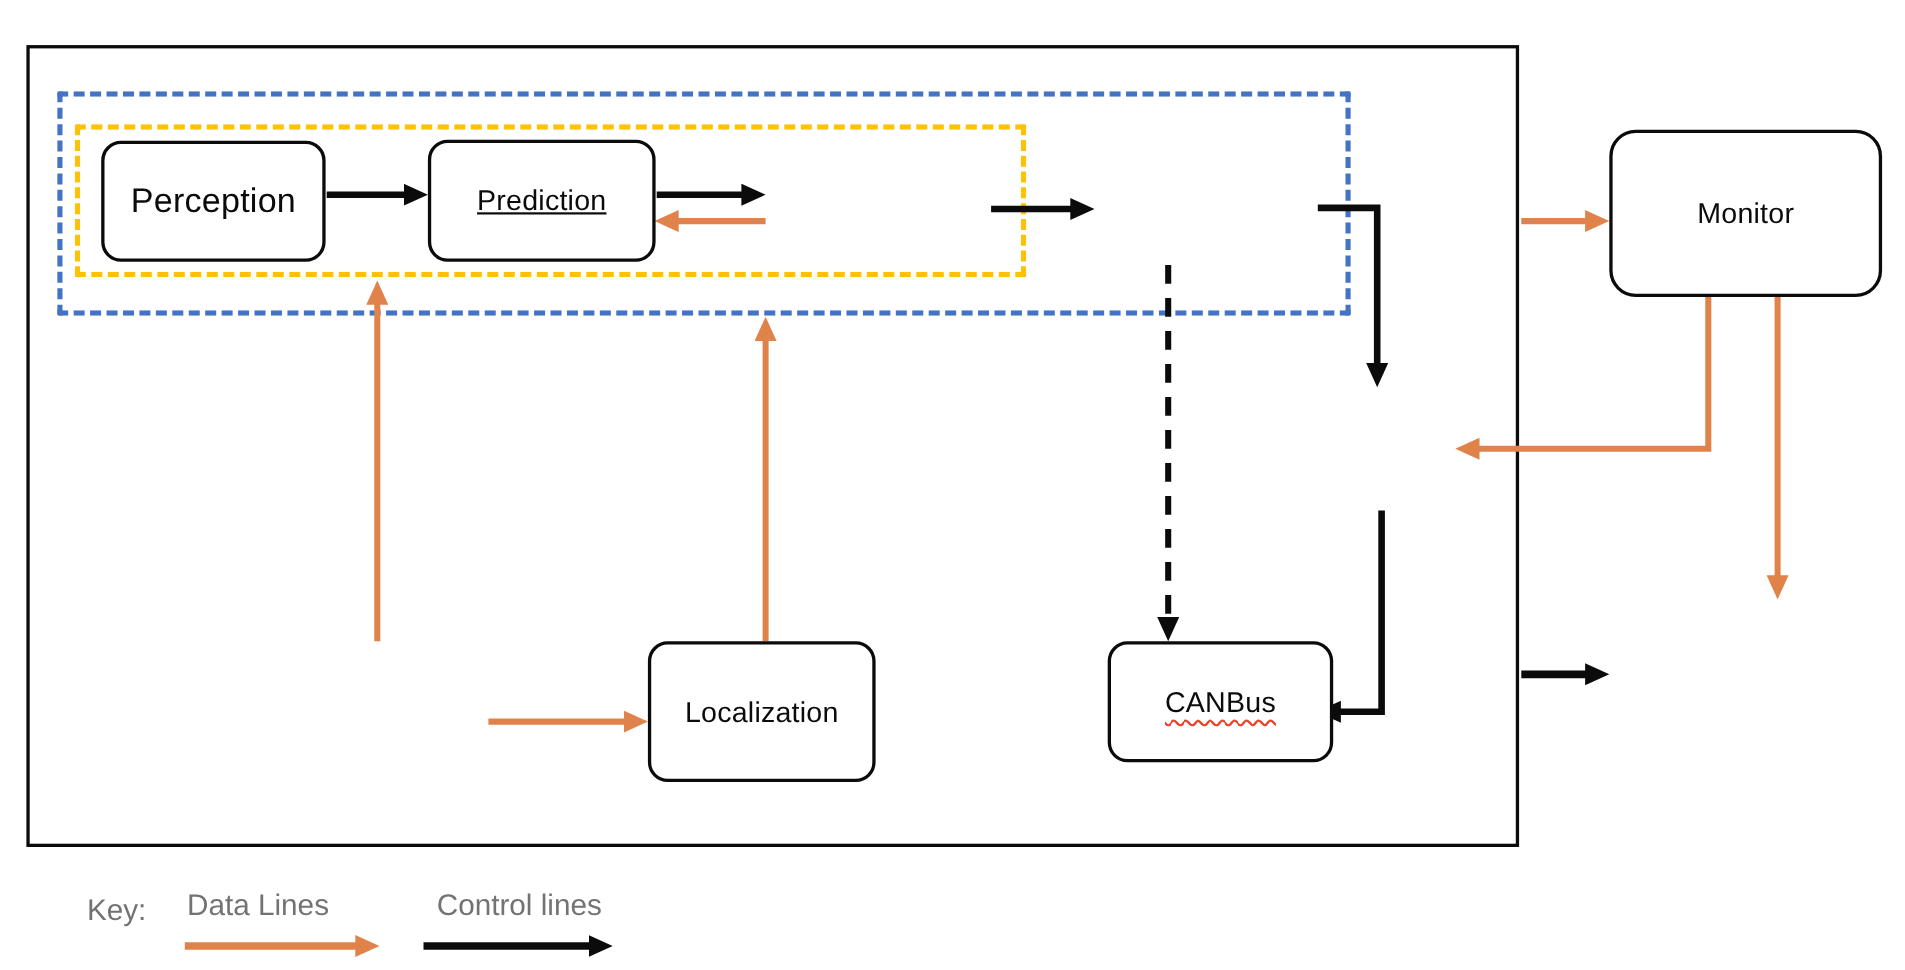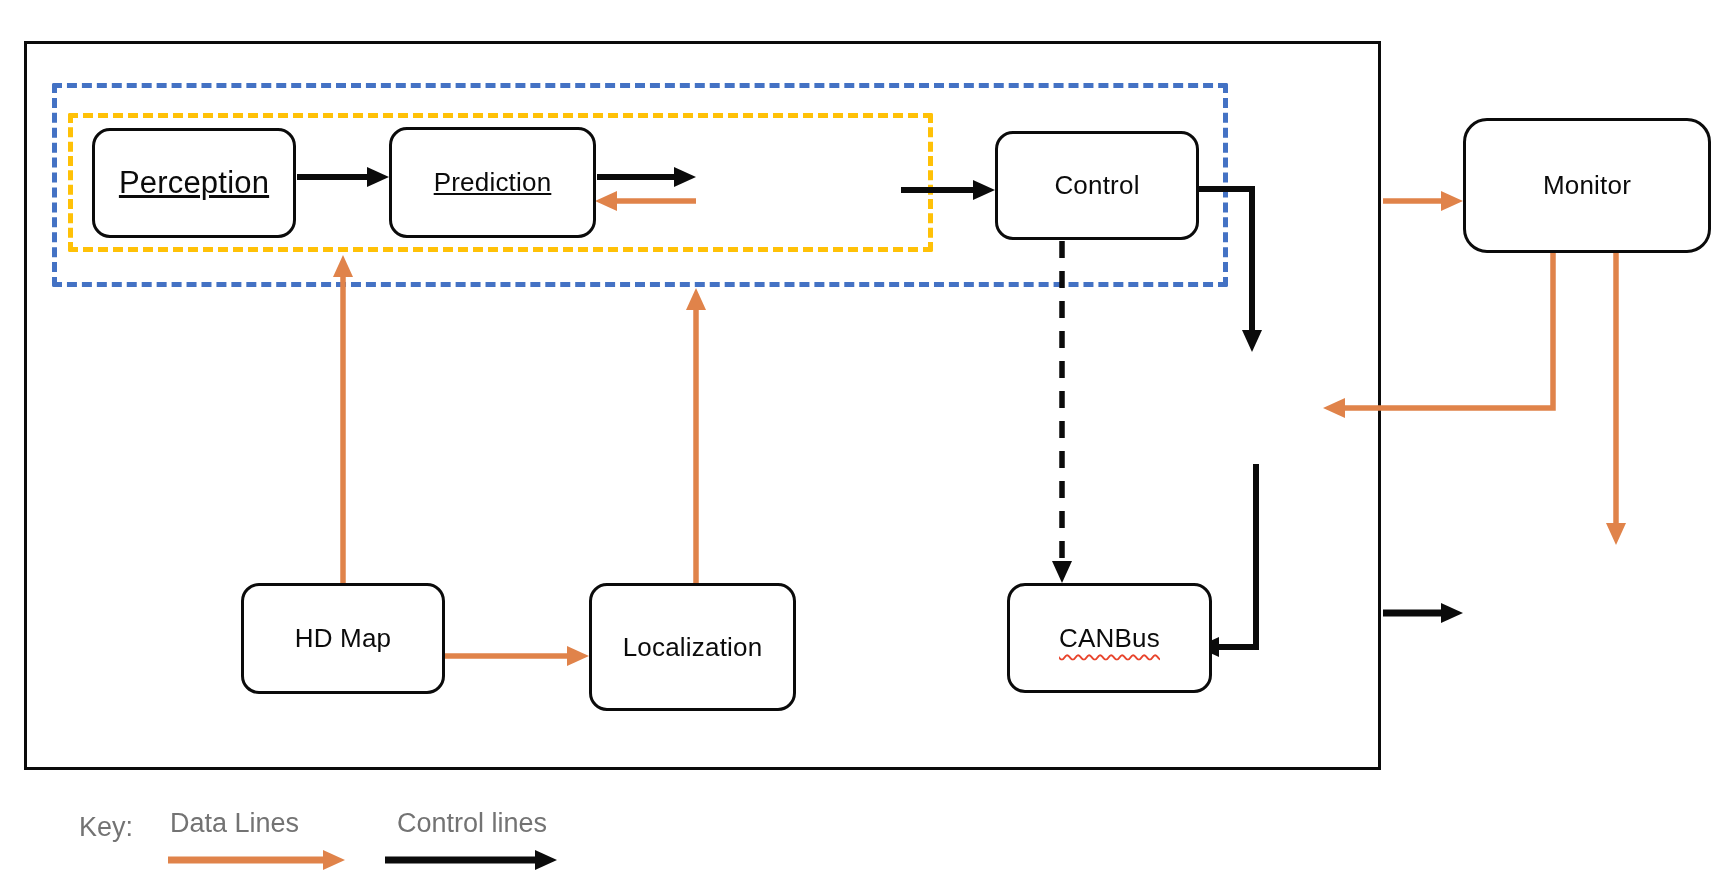--- a/index.html
+++ b/index.html
@@ -18,21 +18,21 @@
   .group-dashed{position:absolute;box-sizing:border-box;background:transparent;border-radius:2px;}
   .group-blue{left:52px;top:83px;width:1176px;height:204px;border:5px dashed #4472C4;}
   .group-yellow{left:68px;top:113px;width:865px;height:139px;border:5px dashed #FFC107;}
   .node{
     position:absolute;box-sizing:border-box;
     border:3px solid #0b0b0b;border-radius:18px;background:#ffffff;
     display:flex;align-items:center;justify-content:center;
     font-size:26px;letter-spacing:0.2px;
   }
   .node.big-corner{border-radius:24px;}
-  .node-perception{font-size:31px;text-decoration:underline;}
+  .node-perception{font-size:31px;}
   .wavy{
     text-decoration:underline;
     text-decoration-style:wavy;
     text-decoration-color:#E8442C;
     text-decoration-thickness:2px;
     text-underline-offset:7px;
   }
   svg.wires{position:absolute;left:0;top:0;width:1732px;height:882px;pointer-events:none;}
   .key-label{position:absolute;font-size:27px;color:#737373;white-space:nowrap;}
 </style>
@@ -77,32 +77,26 @@
 
   <div class="node node-perception" style="left:92px;top:128px;width:204px;height:110px;">
     <span>Perception</span>
   </div>
 
   <div class="node" style="left:389px;top:127px;width:207px;height:111px;text-decoration:underline;">
     <span>Prediction</span>
   </div>
 
 
-  <div class="node" style="left:995px;top:131px;width:204px;height:109px;">
-    <span>Control</span>
-  </div>
 
-  <div class="node big-corner" style="left:1463px;top:118px;width:248px;height:135px;">
+  <div class="node big-corner" style="left:1463px;top:118px;width:248px;height:152px;">
     <span>Monitor</span>
   </div>
 
 
-  <div class="node" style="left:241px;top:583px;width:204px;height:111px;">
-    <span>HD Map</span>
-  </div>
 
   <div class="node" style="left:589px;top:583px;width:207px;height:128px;">
     <span>Localization</span>
   </div>
 
   <div class="node" style="left:995px;top:583px;width:205px;height:110px;margin-left:12px;">
     <span class="wavy">CANBus</span>
   </div>
 
 

